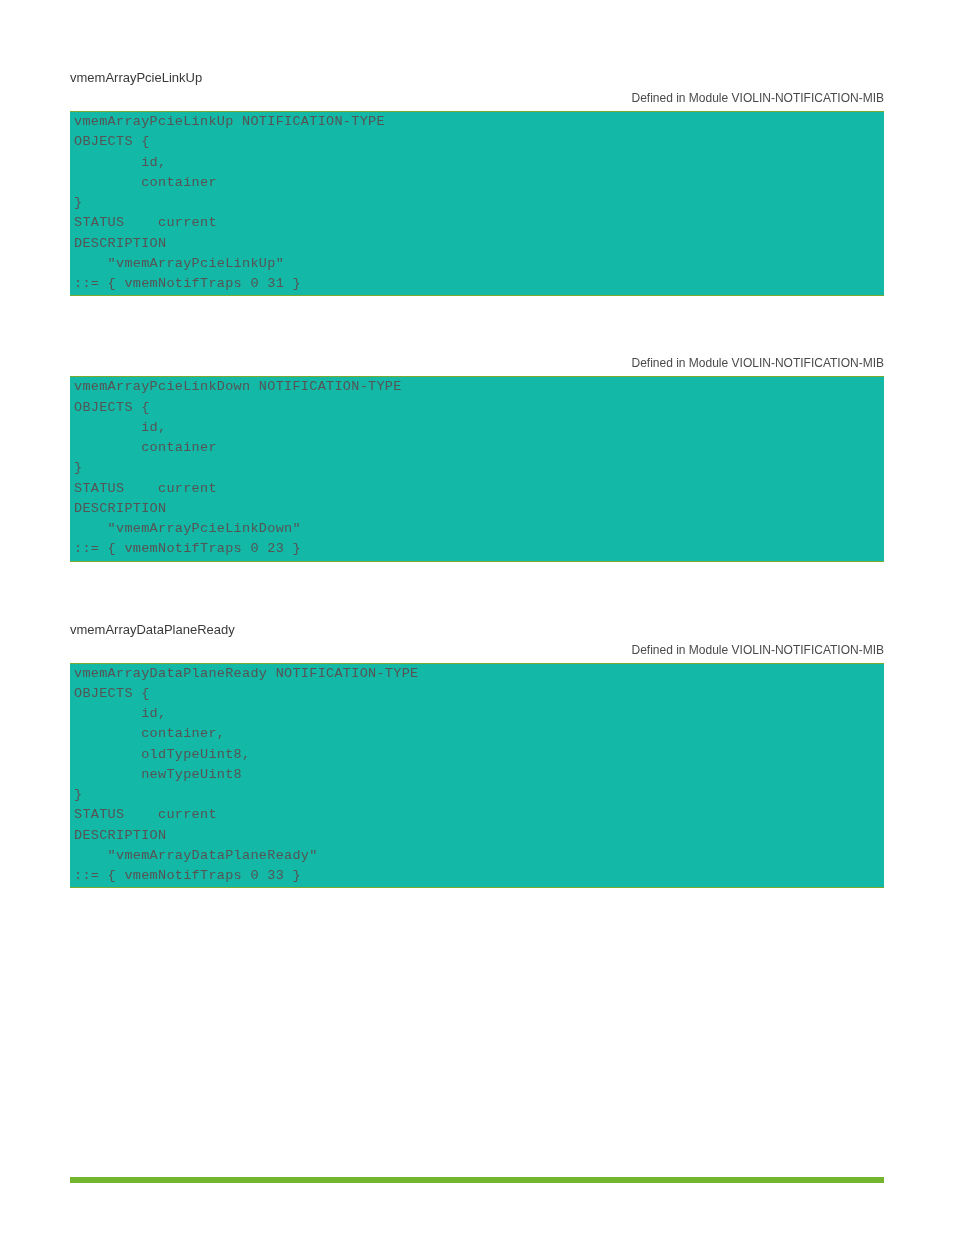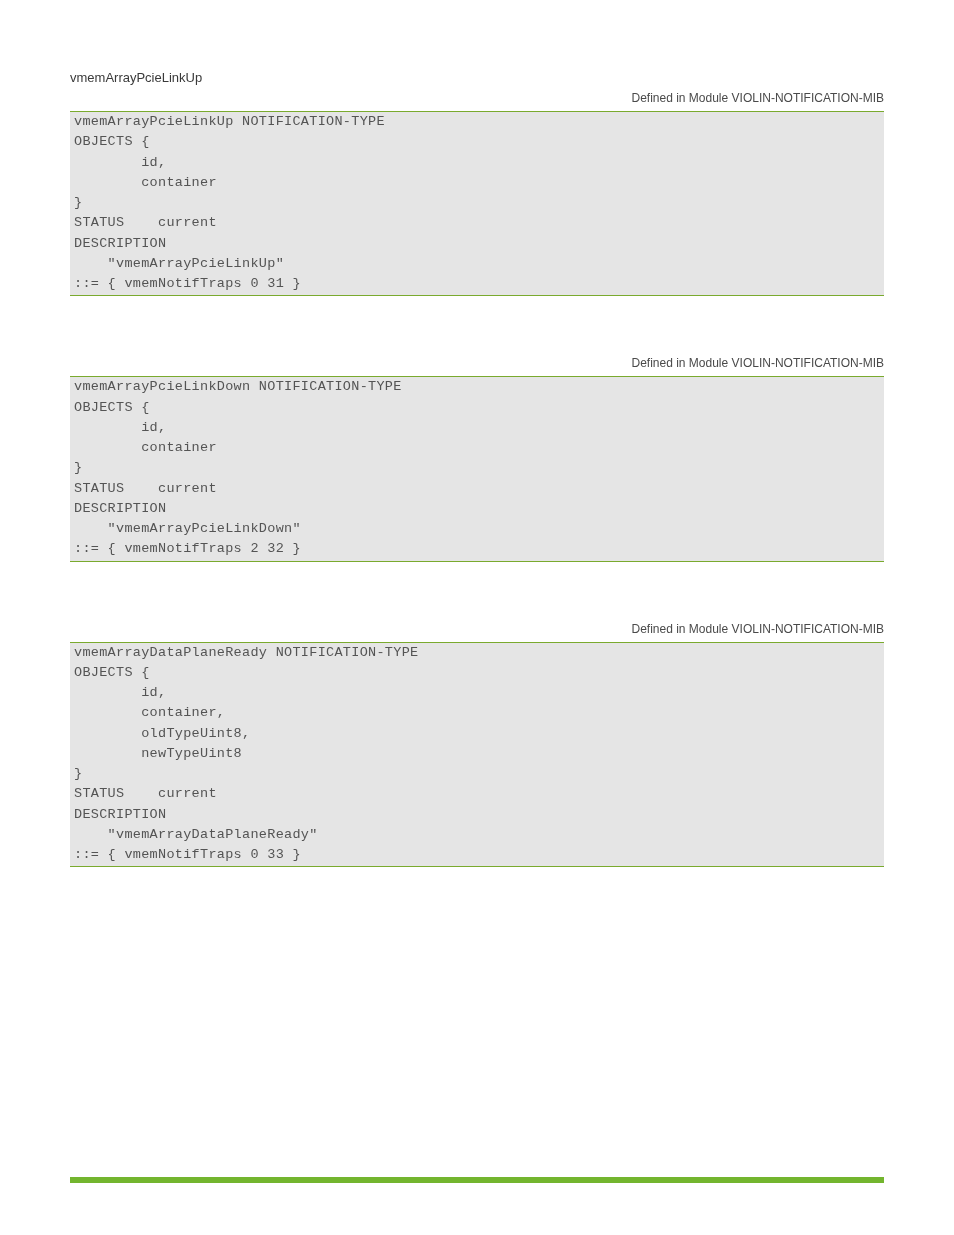--- a/index.html
+++ b/index.html
@@ -30,21 +30,21 @@
   }
   .section-subheading {
     font-size: 12px;
     font-family: Arial, sans-serif;
     color: #4a4a4a;
     margin-bottom: 6px;
     font-weight: normal;
     text-align: right;
   }
   .code-block {
-    background: #e5e5e5;
+    background: #14b8a6;
     border-top: 1px solid #7aaa2e;
     border-bottom: 1px solid #7aaa2e;
     font-family: "Courier New", Courier, monospace;
     font-size: 13.5px;
     color: #545454;
     padding: 0px 4px 1px 4px;
     line-height: 1.5;
     white-space: pre;
     overflow: hidden;
     letter-spacing: 0.3px;
@@ -80,24 +80,25 @@
   <div class="section">
     <div class="section-subheading">Defined in Module VIOLIN-NOTIFICATION-MIB</div>
     <div class="code-block">vmemArrayPcieLinkDown NOTIFICATION-TYPE
 OBJECTS {
         id,
         container
 }
 STATUS    current
 DESCRIPTION
     "vmemArrayPcieLinkDown"
-::= { vmemNotifTraps 2 32 }</div>
+::= { vmemNotifTraps 0 23 }</div>
   </div>
 
   <div class="section">
+    <div class="section-heading">vmemArrayDataPlaneReady</div>
     <div class="section-subheading">Defined in Module VIOLIN-NOTIFICATION-MIB</div>
     <div class="code-block">vmemArrayDataPlaneReady NOTIFICATION-TYPE
 OBJECTS {
         id,
         container,
         oldTypeUint8,
         newTypeUint8
 }
 STATUS    current
 DESCRIPTION

